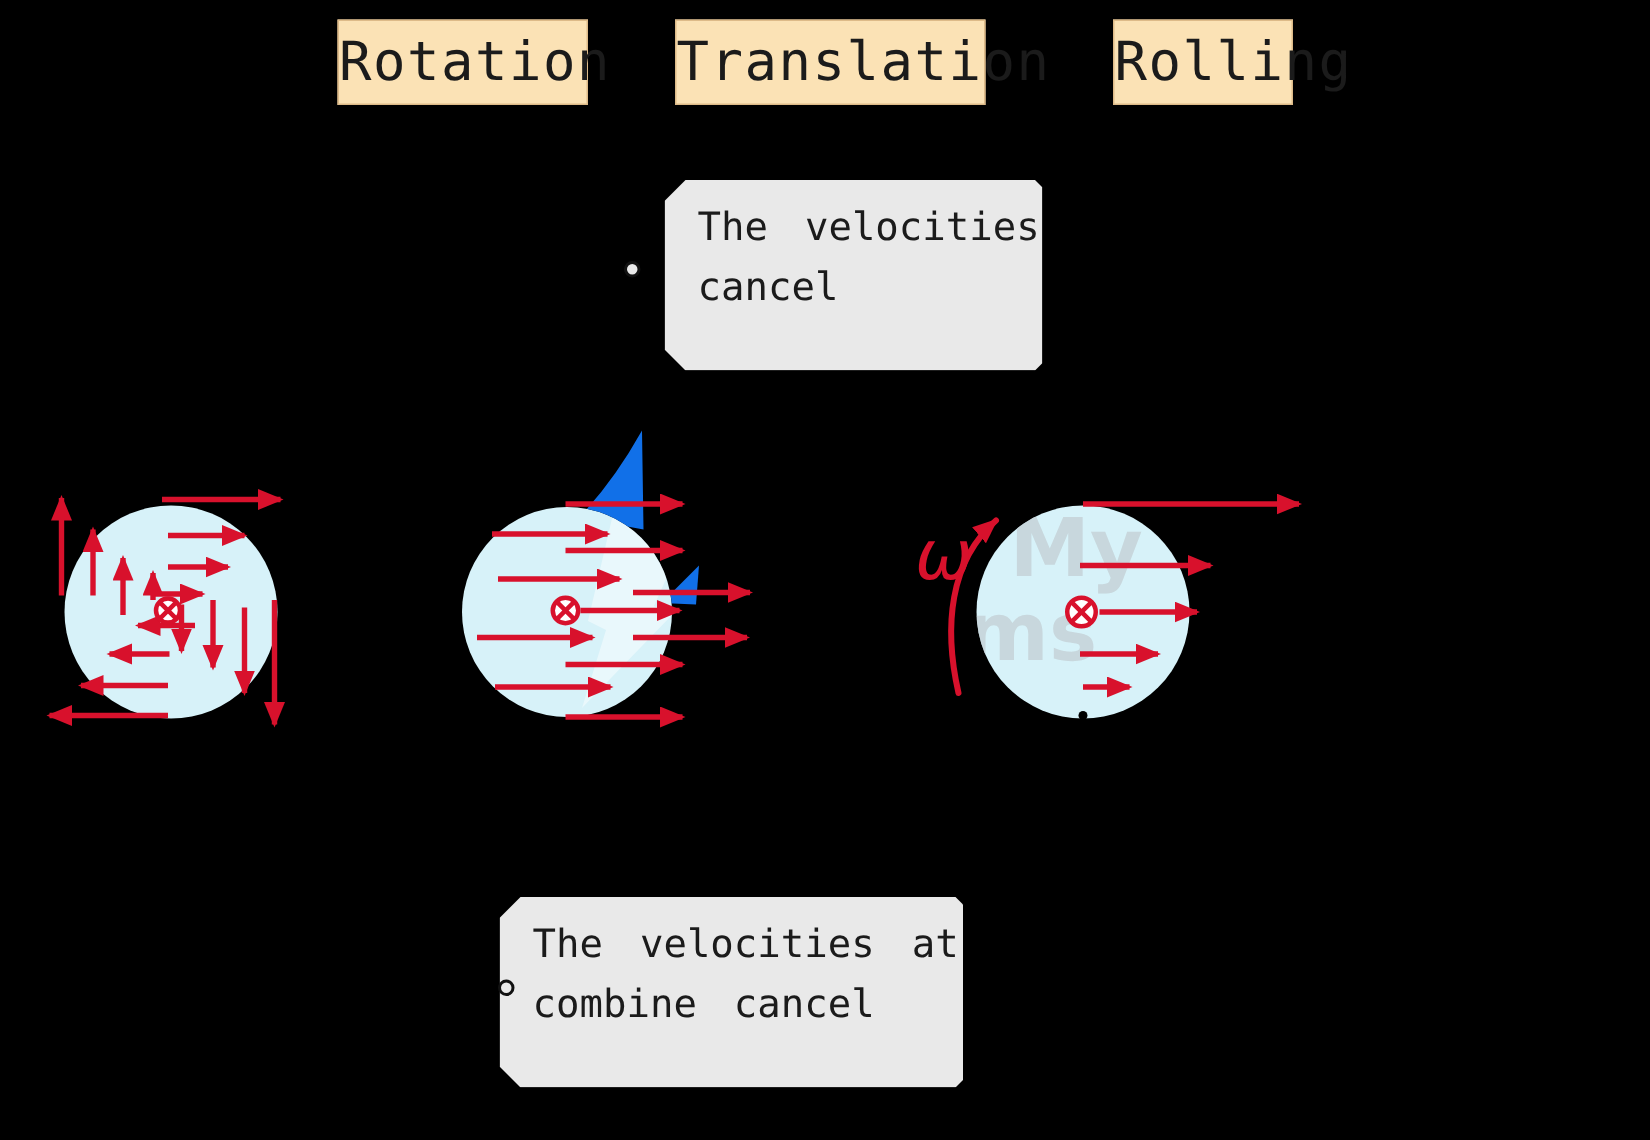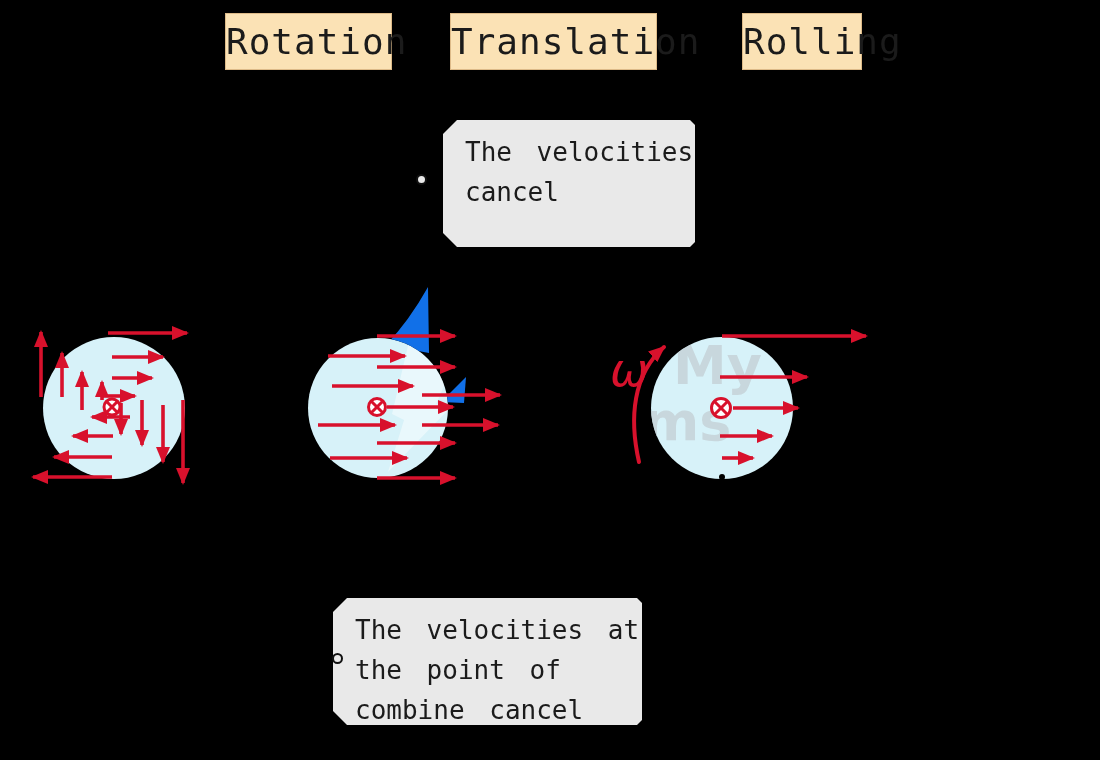--- a/index.html
+++ b/index.html
@@ -126,18 +126,17 @@
   <div class="title-box tb-rolling">Rolling</div>
 
   <div class="callout callout-top">
     <div>The velocities</div>
     <div>cancel</div>
   </div>
   <span class="tag-ring ring-top"></span>
 
   <div class="callout callout-bottom">
     <div>The velocities at</div>
-    <div>the point of</div>
     <div>combine cancel</div>
   </div>
   <span class="tag-ring ring-bottom"></span>
 
 </div>
 
 </body></html>

